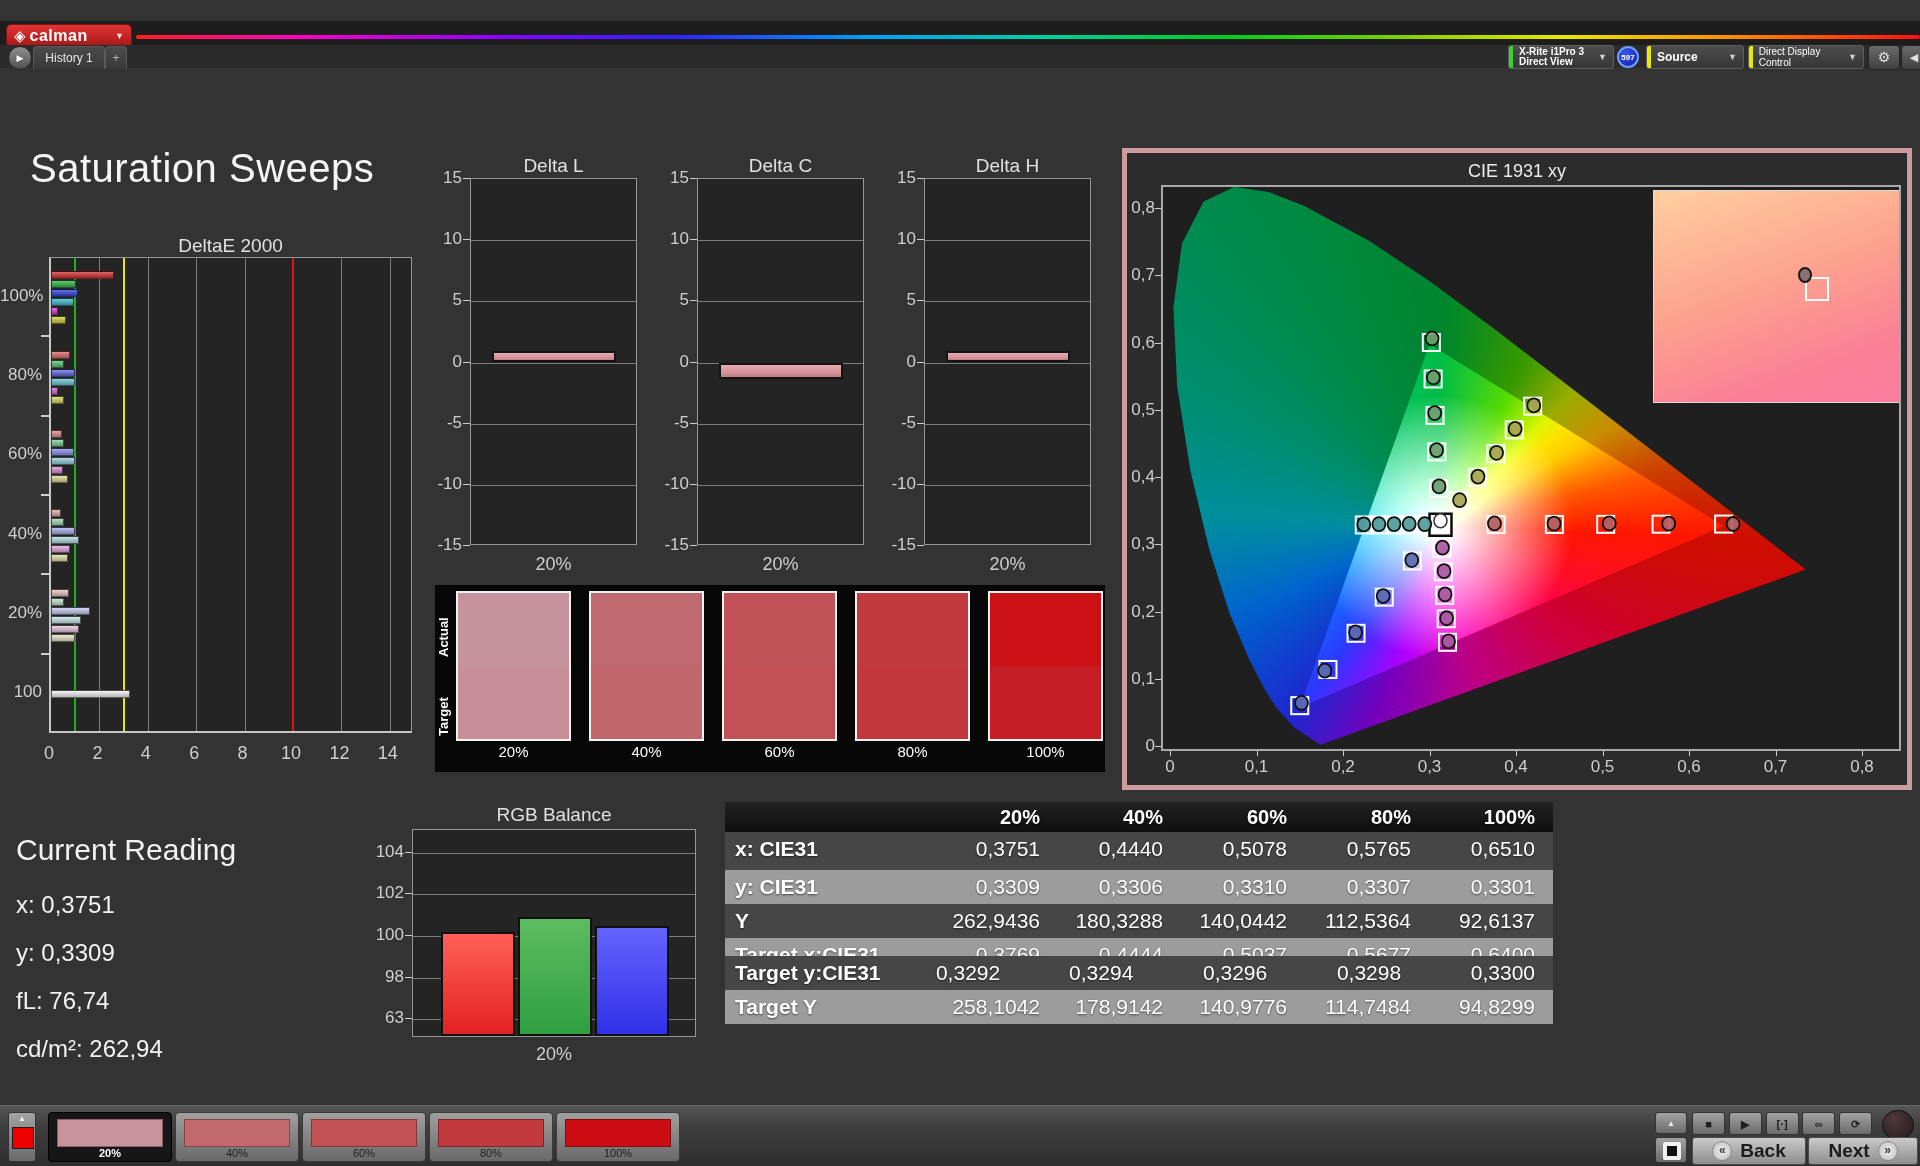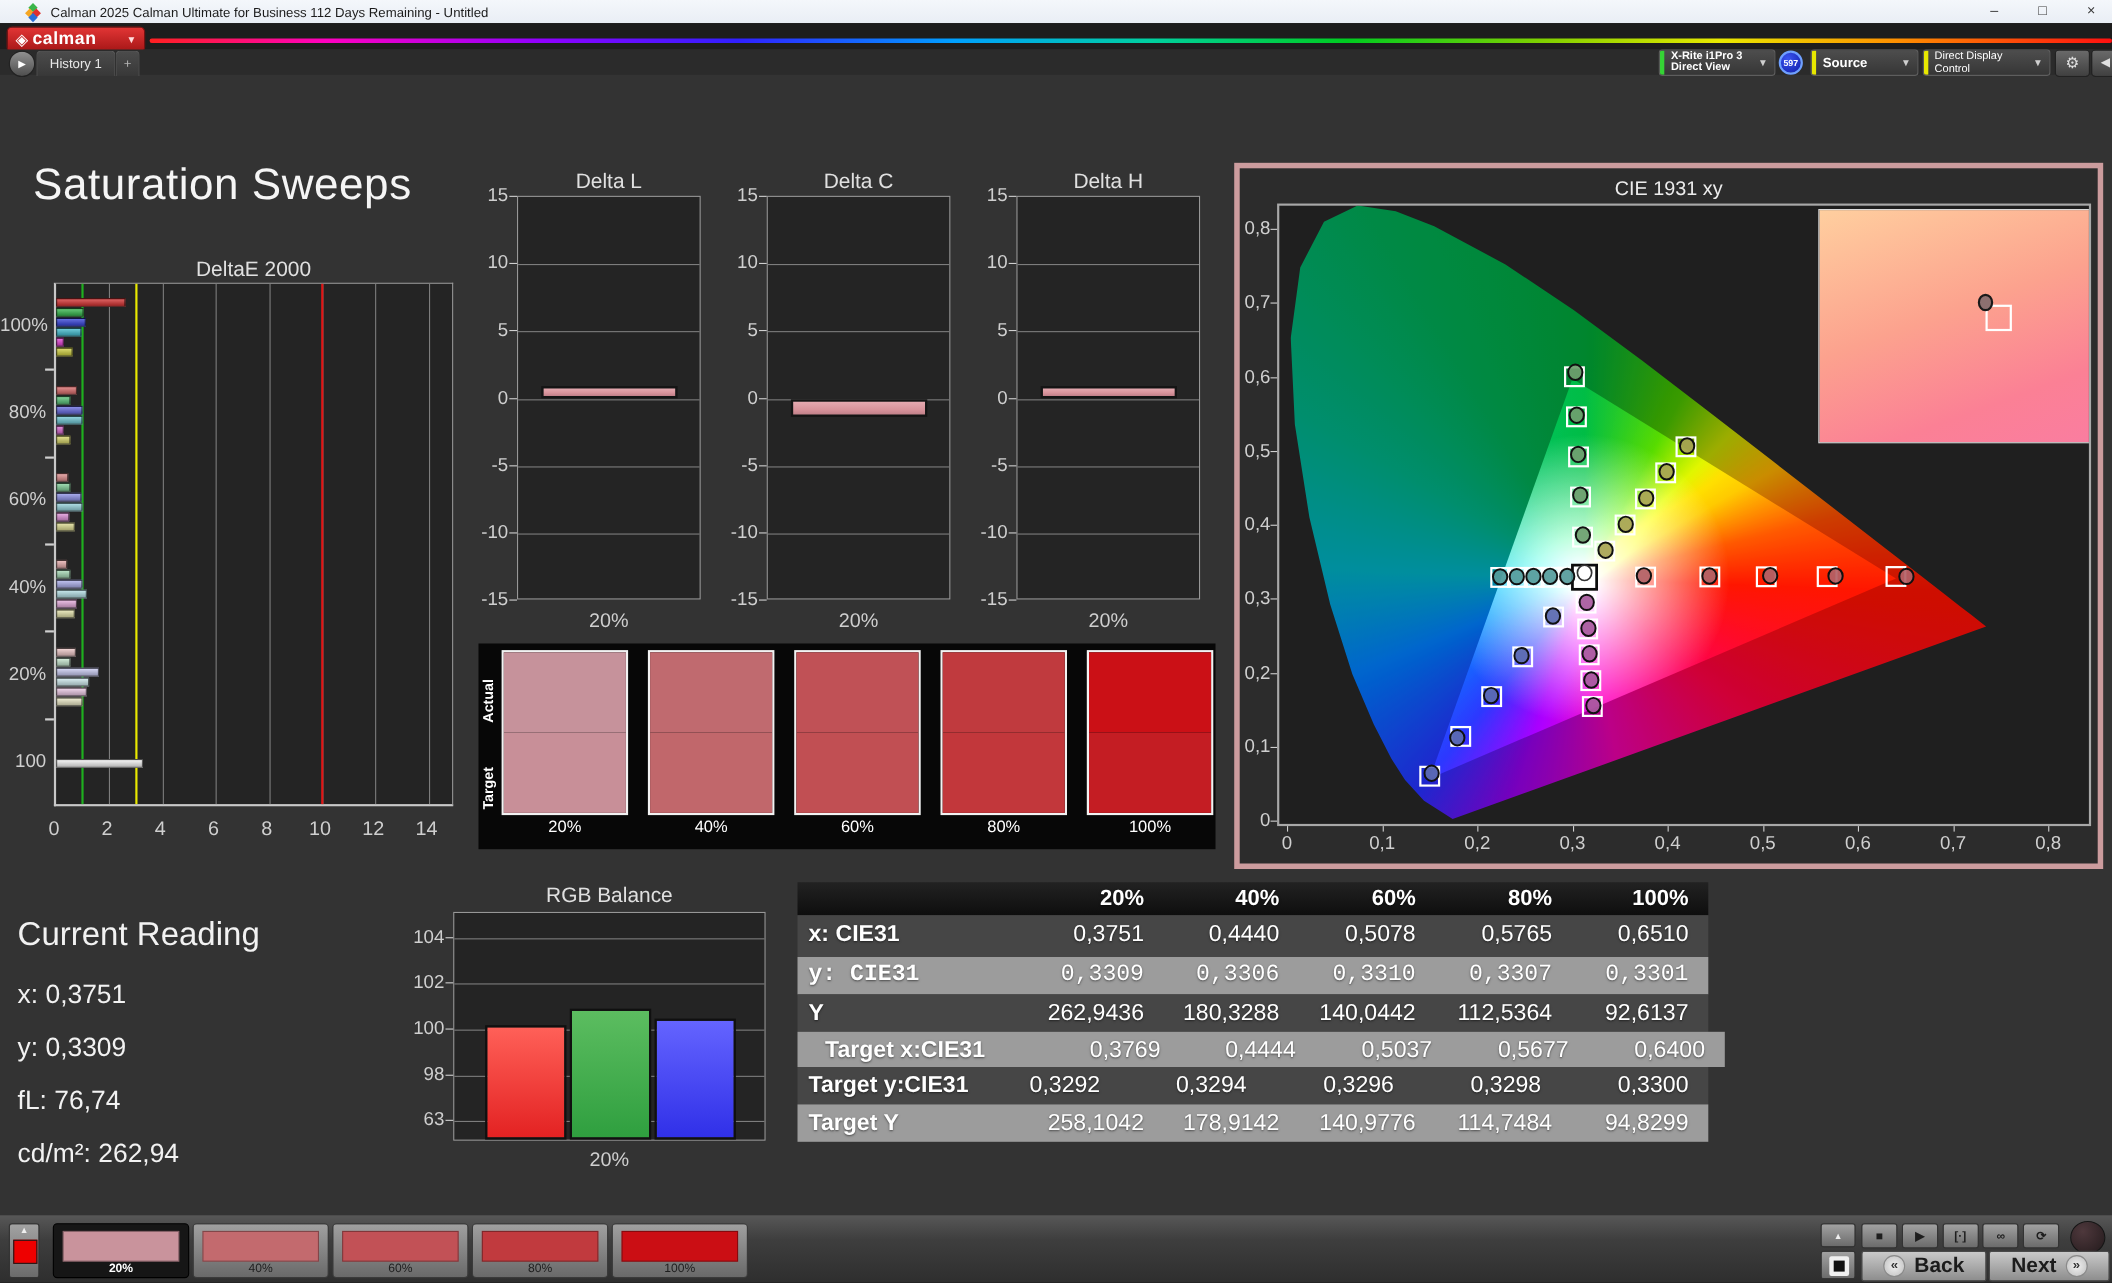--- a/index.html
+++ b/index.html
@@ -75,32 +75,20 @@
   .bswatchbtn .blab{position:absolute;left:0;right:0;top:34px;text-align:center;font-size:11px;}
   .graybtn{background:linear-gradient(#a2a2a2,#6b6b6b);border:1px solid #333;border-radius:3px;color:#1e1e1e;text-align:center;box-sizing:border-box;position:absolute;}
   .navbtn{background:linear-gradient(#cacaca,#8d8d8d);border:1px solid #4a4a4a;border-radius:3px;color:#1c1c1c;position:absolute;display:flex;align-items:center;justify-content:center;font-size:19px;font-weight:bold;gap:8px;}
   .chev{display:inline-block;width:18px;height:18px;border-radius:50%;background:radial-gradient(#f0f0f0,#bdbdbd);border:1px solid #8a8a8a;line-height:17px;font-size:12px;text-align:center;color:#333;}
 </style>
 </head>
 <body>
 
 <div id="app">
 
-  <div class="titlebar">
-    <div class="tb-logo">
-      <i style="left:3px;top:0;background:#3ab54a"></i>
-      <i style="left:0;top:5px;background:#f5a623"></i>
-      <i style="left:6px;top:5px;background:#e0312e"></i>
-      <i style="left:3px;top:9px;background:#2a6fd6"></i>
-    </div>
-    <span>Calman 2025 Calman Ultimate for Business 112 Days Remaining  - Untitled</span>
-    <span class="winbtn" style="right:92px;">–</span>
-    <span class="winbtn" style="right:48px;">□</span>
-    <span class="winbtn" style="right:4px;">×</span>
-  </div>
 
   <div class="logoband">
     <div class="calman-btn">
       <span class="glyph">◈</span>
       <span class="word">calman</span>
       <span class="caret">▼</span>
     </div>
     <div class="rainbow"></div>
   </div>
 
@@ -462,37 +450,37 @@
         <div class="tcell" style="width: 124px;">100%</div>
       </div>
       <div class="trow" style="height: 38px; line-height: 34px; font-size: 21px; background: rgb(70, 70, 70);">
         <div class="tcell tlabel" style="width: 210px; font-size: 21px;">x: CIE31</div>
         <div class="tcell" style="width: 123px;">0,3751</div>
         <div class="tcell" style="width: 123px;">0,4440</div>
         <div class="tcell" style="width: 124px;">0,5078</div>
         <div class="tcell" style="width: 124px;">0,5765</div>
         <div class="tcell" style="width: 124px;">0,6510</div>
       </div>
-      <div class="trow" style="height: 34px; line-height: 34px; font-size: 21px; background: rgb(156, 156, 156); font-family: Liberation Mono, monospace;">
+      <div class="trow" style="height: 34px; line-height: 34px; font-size: 21px; background: rgb(156, 156, 156);">
         <div class="tcell tlabel" style="width: 210px; font-size: 21px;">y: CIE31</div>
         <div class="tcell" style="width: 123px;">0,3309</div>
         <div class="tcell" style="width: 123px;">0,3306</div>
         <div class="tcell" style="width: 124px;">0,3310</div>
         <div class="tcell" style="width: 124px;">0,3307</div>
         <div class="tcell" style="width: 124px;">0,3301</div>
       </div>
       <div class="trow" style="height: 34px; line-height: 34px; font-size: 21px; background: rgb(70, 70, 70);">
         <div class="tcell tlabel" style="width: 210px; font-size: 21px;">Y</div>
         <div class="tcell" style="width: 123px;">262,9436</div>
         <div class="tcell" style="width: 123px;">180,3288</div>
         <div class="tcell" style="width: 124px;">140,0442</div>
         <div class="tcell" style="width: 124px;">112,5364</div>
         <div class="tcell" style="width: 124px;">92,6137</div>
       </div>
-      <div class="trow" style="height: 32px; line-height: 34px; font-size: 21px; background: rgb(156, 156, 156); padding-left: 15px;">
+      <div class="trow" style="height: 18px; line-height: 34px; font-size: 21px; background: rgb(156, 156, 156);">
         <div class="tcell tlabel" style="width: 210px; font-size: 21px;">Target x:CIE31</div>
         <div class="tcell" style="width: 123px;">0,3769</div>
         <div class="tcell" style="width: 123px;">0,4444</div>
         <div class="tcell" style="width: 124px;">0,5037</div>
         <div class="tcell" style="width: 124px;">0,5677</div>
         <div class="tcell" style="width: 124px;">0,6400</div>
       </div>
       <div class="trow" style="height: 34px; line-height: 34px; font-size: 21px; background: rgb(70, 70, 70); gap: 39px;">
         <div class="tcell tlabel" style="width: 210px; font-size: 21px;">Target y:CIE31</div>
         <div class="tcell" style="width: 123px;">0,3292</div>

